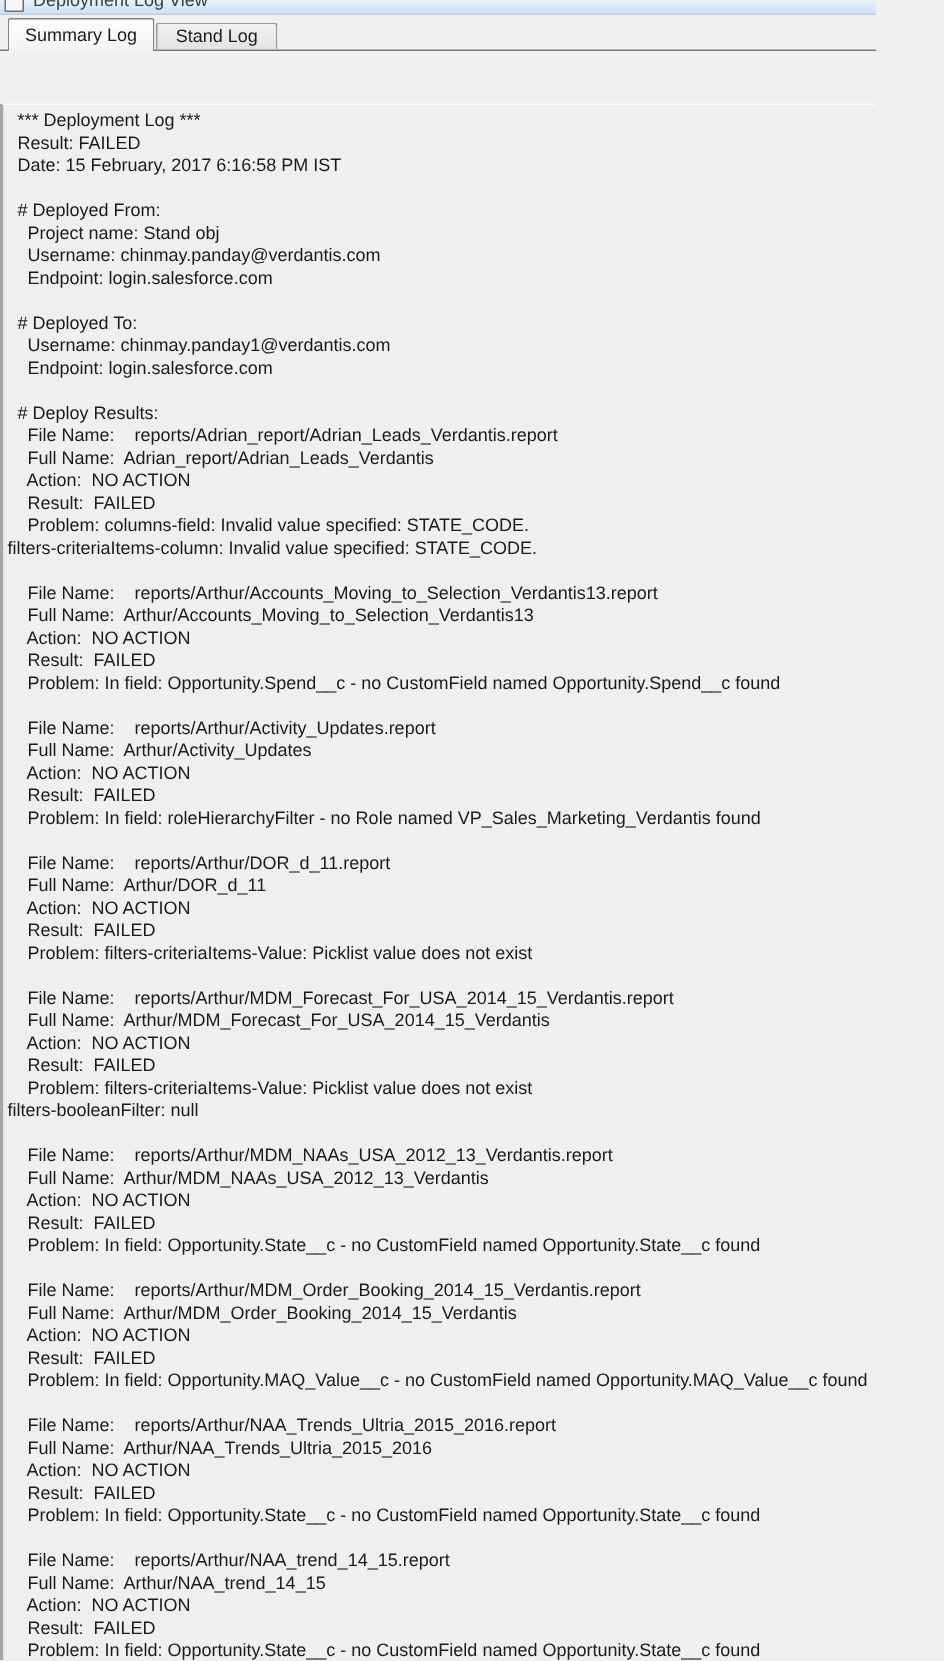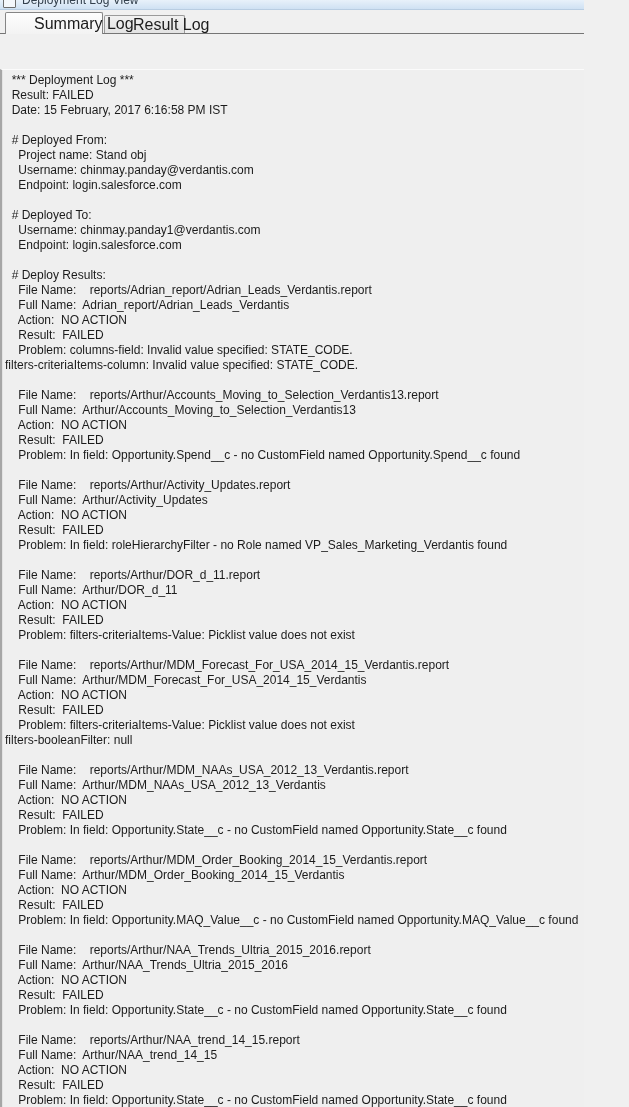--- a/index.html
+++ b/index.html
@@ -47,26 +47,25 @@
     background: #f0f0f0;
   }
   .tabstrip-underline {
     position: absolute;
     left: 0; right: 0; bottom: 0;
     height: 1px;
     background: #757575;
   }
   .tab {
     position: absolute;
-    font-size: 16px;
+    font-size: 12px;
     color: #1c1c1c;
     text-align: center;
     cursor: default;
     white-space: nowrap;
-    padding-left: 28px;
   }
   .tab.active {
     left: 5px;
     top: 2px;
     width: 98px;
     height: 22px;
     line-height: 21px;
     background: linear-gradient(#fdfdfd, #f3f3f3);
     border: 1px solid #858585;
     border-bottom: none;
@@ -113,21 +112,21 @@
 <div class="window">
 
   <div class="titlebar">
     <span class="titlebar-icon"></span>
     <span class="titlebar-text">Deployment Log View</span>
   </div>
 
   <div class="tabstrip">
     <div class="tabstrip-underline"></div>
     <div class="tab active">Summary Log</div>
-    <div class="tab inactive">Result Log</div>
+    <div class="tab inactive">Stand Log</div>
   </div>
 
   <div class="log-area">
     <pre class="log-text">  *** Deployment Log ***
   Result: FAILED
   Date: 15 February, 2017 6:16:58 PM IST
 
   # Deployed From:
     Project name: Stand obj
     Username: chinmay.panday@verdantis.com

